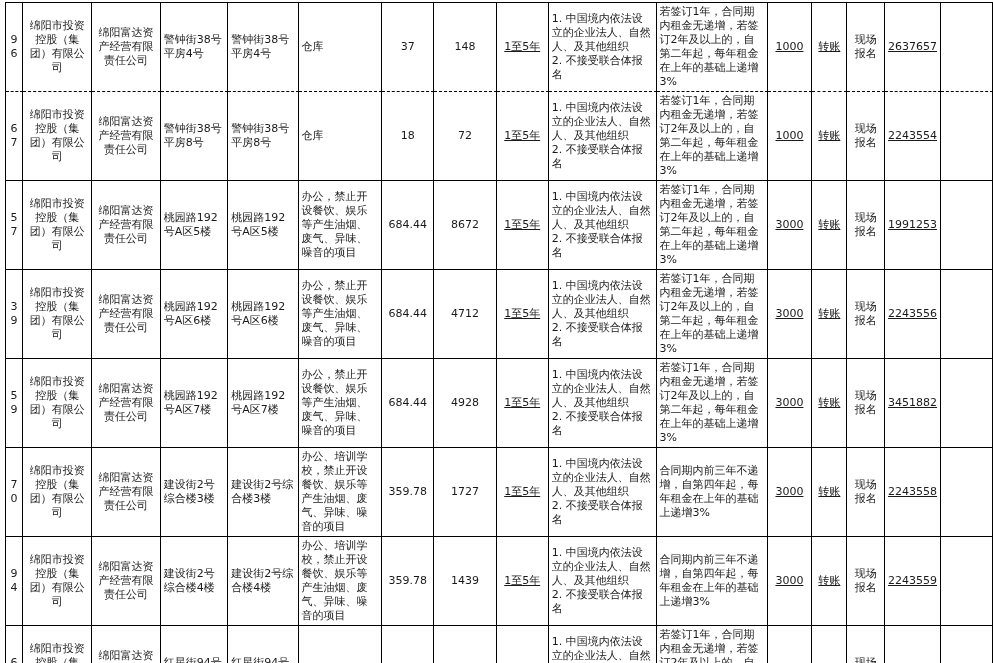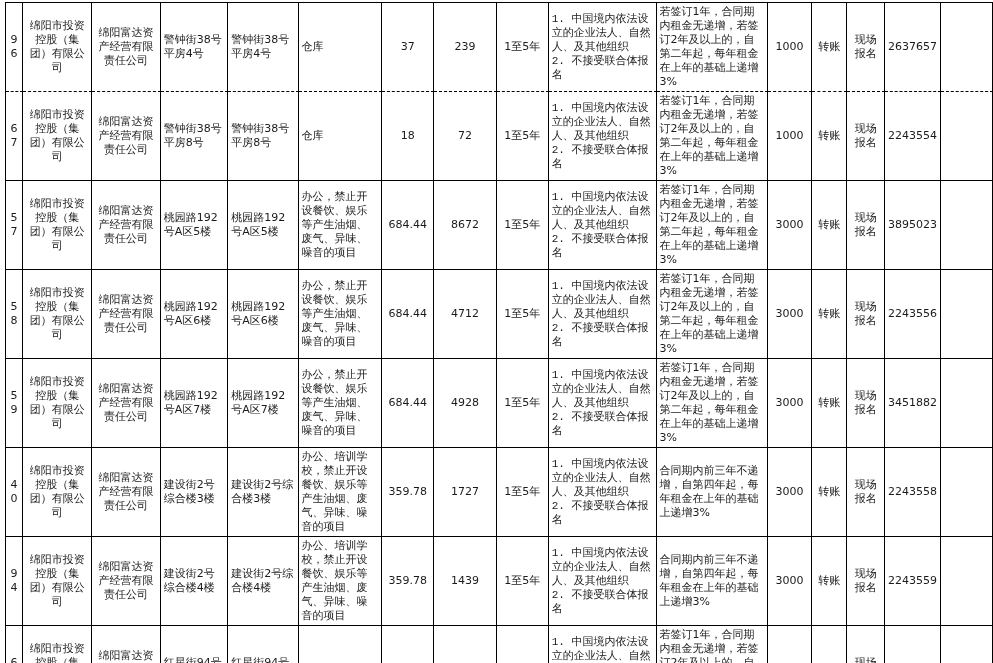--- a/index.html
+++ b/index.html
@@ -55,22 +55,22 @@
   tbody tr:nth-child(2) { height: 87px; }
   tbody tr:nth-child(3) { height: 85px; }
   tbody tr:nth-child(4) { height: 86px; }
   tbody tr:nth-child(5) { height: 88px; }
   tbody tr:nth-child(6) { height: 73px; }
   tbody tr:nth-child(7) { height: 73px; }
   tbody tr:nth-child(8) { height: 82px; }
 
   td.c-center { text-align: center; padding-left: 1px; padding-right: 1px; }
   td.c-left   { text-align: left; }
-  td.c-pre    { white-space: pre-line; font-family: Liberation Mono, monospace; }
-  td.c-nowrap { white-space: nowrap; }
+  td.c-pre    { white-space: pre-line; }
+  td.c-nowrap { white-space: nowrap; text-decoration: underline; }
   tr.divider-dashed td { border-bottom-style: dashed; }
 </style>
 </head>
 <body>
 
 <table class="listing-table">
   <colgroup>
     <col class="c1">
       <col class="c2">
       <col class="c3">
@@ -90,21 +90,21 @@
   </colgroup>
   <tbody>
   <tr class="listing-row divider-dashed">
     <td class="c-center">96</td>
     <td class="c-center">绵阳市投资控股（集团）有限公司</td>
     <td class="c-center">绵阳富达资产经营有限责任公司</td>
     <td class="c-left">警钟街38号平房4号</td>
     <td class="c-left">警钟街38号平房4号</td>
     <td class="c-left">仓库</td>
     <td class="c-center">37</td>
-    <td class="c-center">239</td>
+    <td class="c-center">148</td>
     <td class="c-center c-nowrap">1至5年</td>
     <td class="c-left c-pre">1. 中国境内依法设立的企业法人、自然人、及其他组织
 2. 不接受联合体报名</td>
     <td class="c-left">若签订1年，合同期内租金无递增，若签订2年及以上的，自第二年起，每年租金在上年的基础上递增3%</td>
     <td class="c-center c-nowrap">1000</td>
     <td class="c-center c-nowrap">转账</td>
     <td class="c-center">现场报名</td>
     <td class="c-center c-nowrap">2637657</td>
     <td class="c-center c-nowrap"></td>
   </tr>
@@ -138,26 +138,26 @@
     <td class="c-left">办公，禁止开设餐饮、娱乐等产生油烟、废气、异味、噪音的项目</td>
     <td class="c-center">684.44</td>
     <td class="c-center">8672</td>
     <td class="c-center c-nowrap">1至5年</td>
     <td class="c-left c-pre">1. 中国境内依法设立的企业法人、自然人、及其他组织
 2. 不接受联合体报名</td>
     <td class="c-left">若签订1年，合同期内租金无递增，若签订2年及以上的，自第二年起，每年租金在上年的基础上递增3%</td>
     <td class="c-center c-nowrap">3000</td>
     <td class="c-center c-nowrap">转账</td>
     <td class="c-center">现场报名</td>
-    <td class="c-center c-nowrap">3895023</td>
-    <td class="c-center c-nowrap"></td>
-  </tr>
-
-  <tr class="listing-row">
-    <td class="c-center">58</td>
+    <td class="c-center c-nowrap">1991253</td>
+    <td class="c-center c-nowrap"></td>
+  </tr>
+
+  <tr class="listing-row">
+    <td class="c-center">39</td>
     <td class="c-center">绵阳市投资控股（集团）有限公司</td>
     <td class="c-center">绵阳富达资产经营有限责任公司</td>
     <td class="c-left">桃园路192号A区6楼</td>
     <td class="c-left">桃园路192号A区6楼</td>
     <td class="c-left">办公，禁止开设餐饮、娱乐等产生油烟、废气、异味、噪音的项目</td>
     <td class="c-center">684.44</td>
     <td class="c-center">4712</td>
     <td class="c-center c-nowrap">1至5年</td>
     <td class="c-left c-pre">1. 中国境内依法设立的企业法人、自然人、及其他组织
 2. 不接受联合体报名</td>
@@ -183,21 +183,21 @@
 2. 不接受联合体报名</td>
     <td class="c-left">若签订1年，合同期内租金无递增，若签订2年及以上的，自第二年起，每年租金在上年的基础上递增3%</td>
     <td class="c-center c-nowrap">3000</td>
     <td class="c-center c-nowrap">转账</td>
     <td class="c-center">现场报名</td>
     <td class="c-center c-nowrap">3451882</td>
     <td class="c-center c-nowrap"></td>
   </tr>
 
   <tr class="listing-row">
-    <td class="c-center">40</td>
+    <td class="c-center">70</td>
     <td class="c-center">绵阳市投资控股（集团）有限公司</td>
     <td class="c-center">绵阳富达资产经营有限责任公司</td>
     <td class="c-left">建设街2号综合楼3楼</td>
     <td class="c-left">建设街2号综合楼3楼</td>
     <td class="c-left">办公、培训学校，禁止开设餐饮、娱乐等产生油烟、废气、异味、噪音的项目</td>
     <td class="c-center">359.78</td>
     <td class="c-center">1727</td>
     <td class="c-center c-nowrap">1至5年</td>
     <td class="c-left c-pre">1. 中国境内依法设立的企业法人、自然人、及其他组织
 2. 不接受联合体报名</td>

